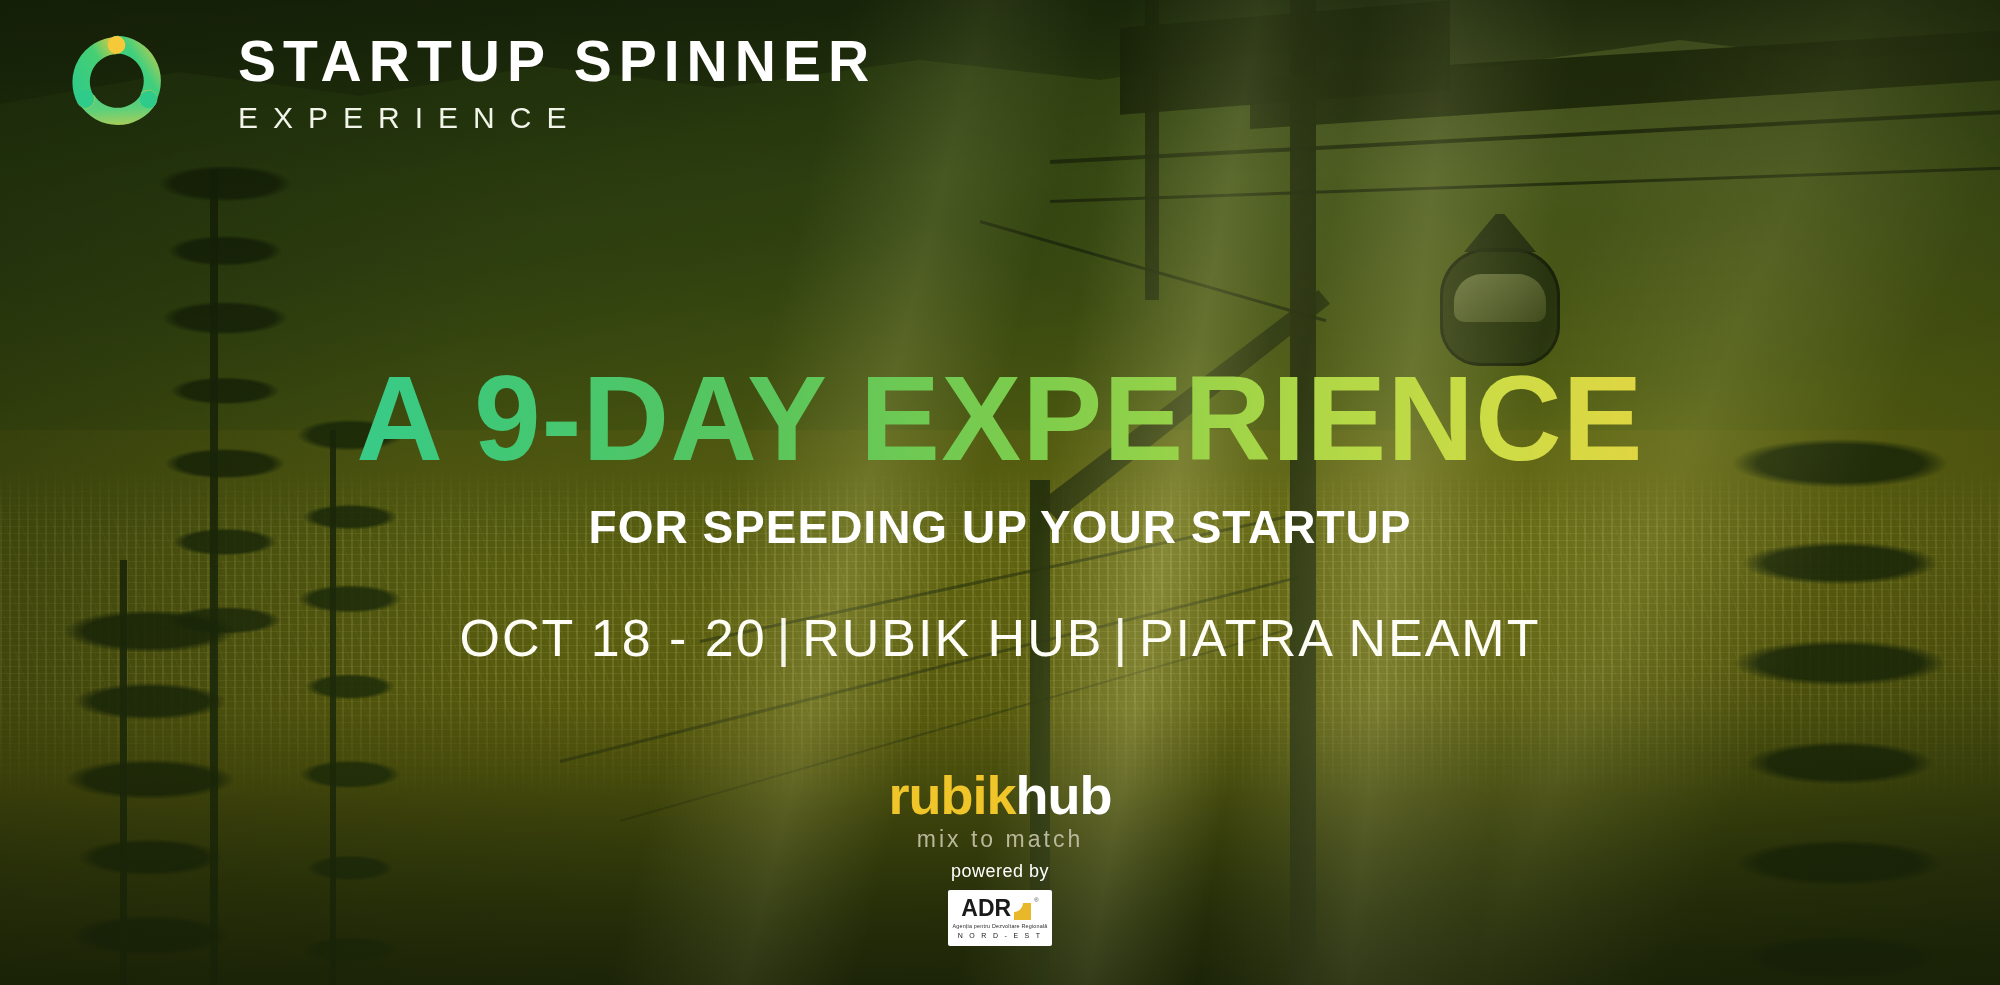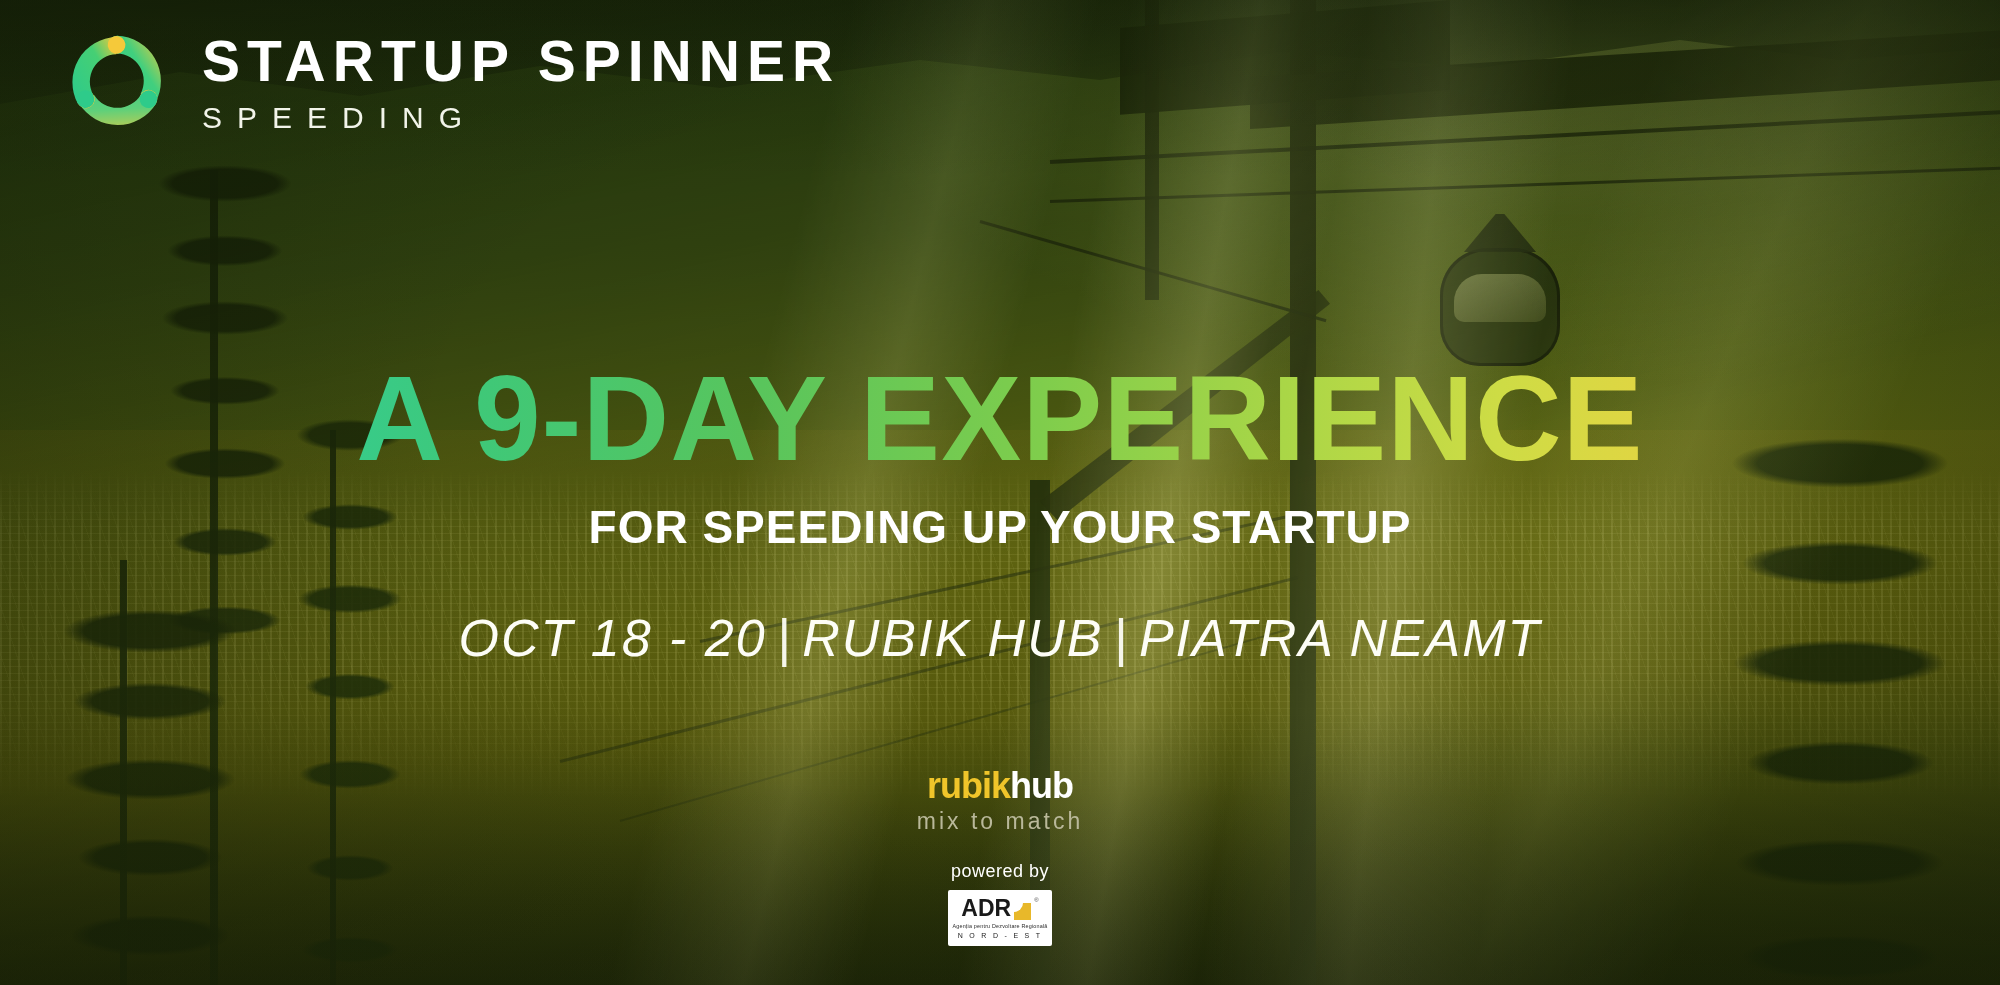--- a/index.html
+++ b/index.html
@@ -185,21 +185,21 @@
 
   
   .content { position:absolute; inset:0; }
 
   
   .brand {
     position:absolute; left:58px; top:22px;
     display:flex; align-items:center; gap:26px;
   }
   .brand-mark { width:118px; height:118px; flex:0 0 auto; display:block; }
-  .brand-text { padding-top:4px; }
+  .brand-text { padding-top:4px;margin-left:36px; }
   .brand-title {
     font-size:57px; font-weight:bold; color:#ffffff;
     letter-spacing:7px; line-height:1; white-space:nowrap;
   }
   .brand-sub {
     font-size:30px; font-weight:300; color:#f2f4ea;
     letter-spacing:15px; line-height:1; margin-top:13px; white-space:nowrap;
   }
 
   
@@ -218,29 +218,29 @@
 
   .subheadline {
     margin-top:26px;
     font-size:46px; font-weight:bold; color:#ffffff;
     letter-spacing:1px; line-height:1; white-space:nowrap;
   }
 
   .meta {
     margin-top:62px;
     font-size:52px; font-weight:300; color:#fdfdf6;
-    letter-spacing:2px; line-height:1; white-space:nowrap;font-style:italic;
+    letter-spacing:2px; line-height:1; white-space:nowrap;
   }
   .meta .sep { padding:0 10px; opacity:.95; }
 
   
   .rubik {
     position:absolute; left:0; right:0; top:768px; text-align:center;
   }
-  .rubik-word { font-size:36px; font-weight:bold; line-height:1; letter-spacing:-1px; }
+  .rubik-word { font-size:54px; font-weight:bold; line-height:1; letter-spacing:-1px; }
   .rubik-a { color:#f0c52a; }
   .rubik-b { color:#ffffff; }
   .rubik-tag {
     margin-top:6px; font-size:23px; font-weight:400; color:#b9b89a;
     letter-spacing:3px; line-height:1;
   }
 
   
   .powered { position:absolute; left:0; right:0; top:862px; text-align:center; }
   .powered-label {
@@ -344,21 +344,21 @@
           </g>
           <g transform="rotate(240)">
             <path d="M 0,-46 A 46,46 0 0 1 39,22 L 24,13 A 28,28 0 0 0 0,-28 Z" fill="url(#gC)"></path>
             <circle cx="32" cy="18" r="9" fill="#f5c93a"></circle>
             <circle cx="0" cy="-37" r="9" fill="#2ecb8a"></circle>
           </g>
         </g>
       </svg>
       <div class="brand-text">
         <div class="brand-title">STARTUP SPINNER</div>
-        <div class="brand-sub">SPEEDING</div>
+        <div class="brand-sub">EXPERIENCE</div>
       </div>
     </div>
 
     <div class="center">
       <div class="headline">A 9-DAY EXPERIENCE</div>
       <div class="subheadline">FOR SPEEDING UP YOUR STARTUP</div>
       <div class="meta"><span>OCT 18 - 20</span><span class="sep">|</span><span>RUBIK HUB</span><span class="sep">|</span><span>PIATRA NEAMT</span></div>
     </div>
 
     <div class="rubik">

